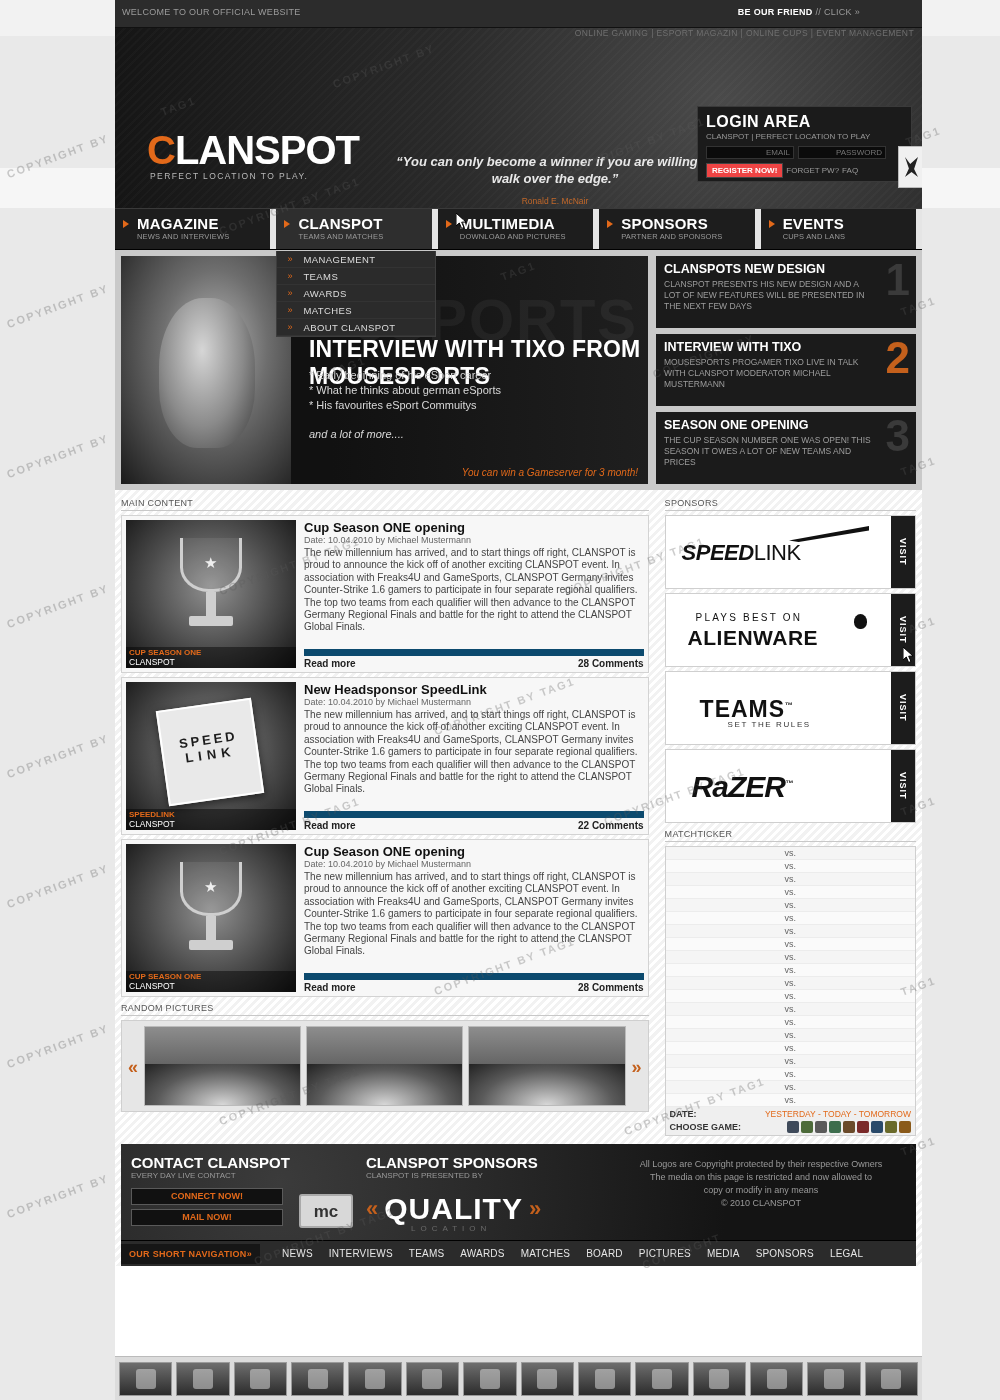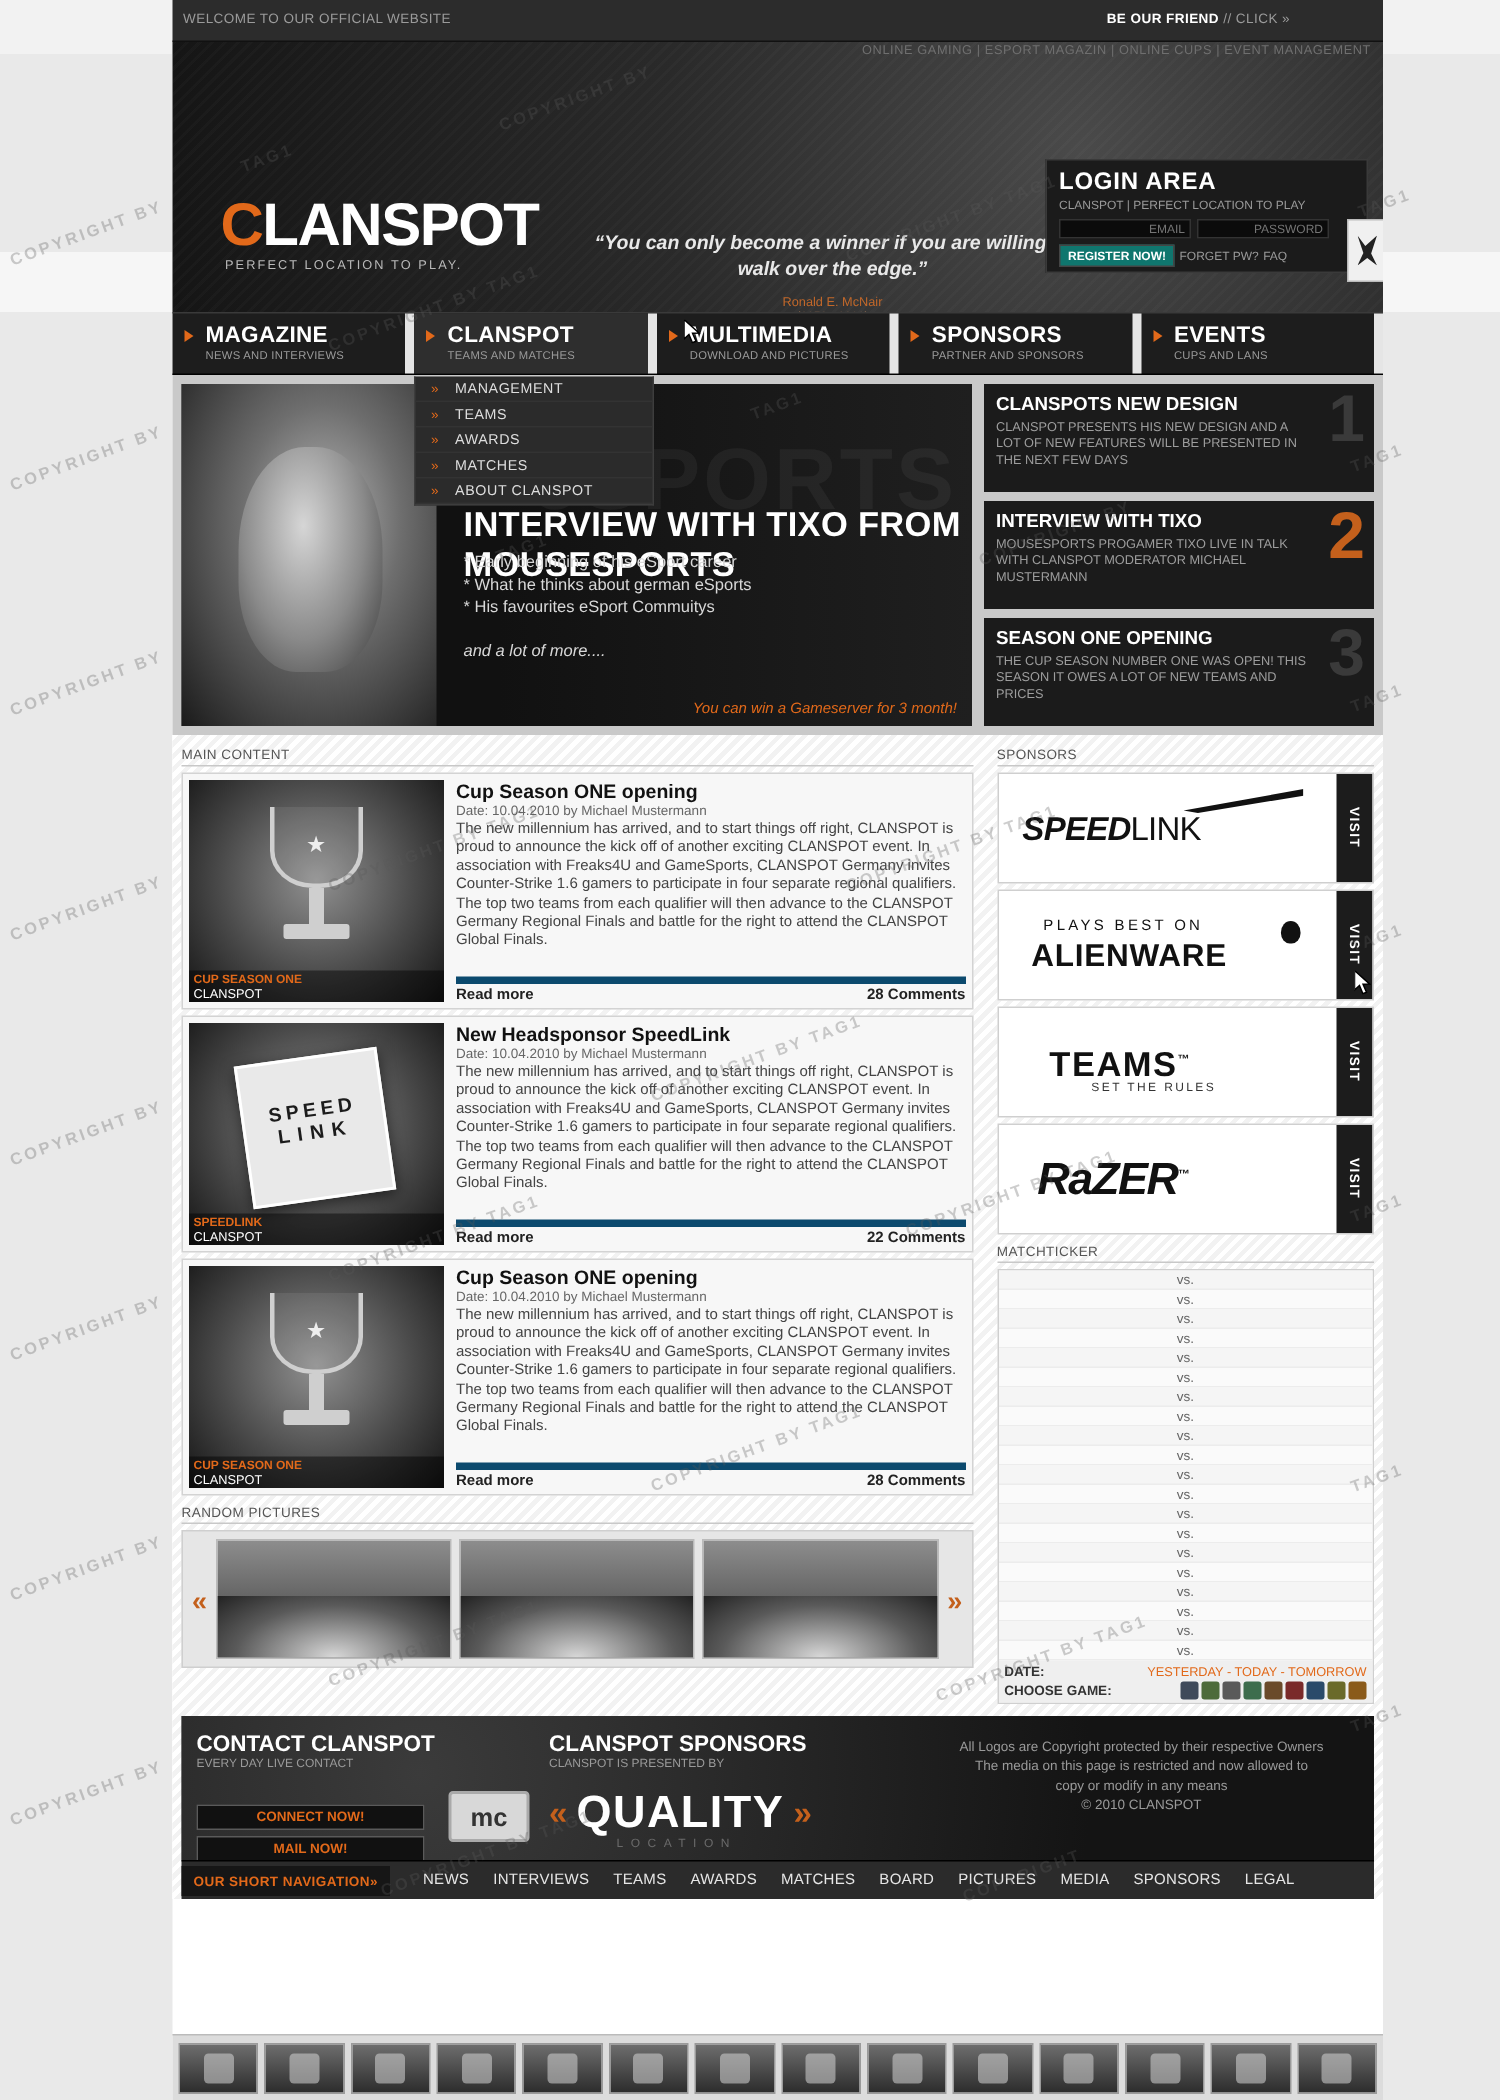--- a/index.html
+++ b/index.html
@@ -97,21 +97,21 @@
   }
   .login .tag { font-size:8px; color:#9a9a9a; margin:1px 0 5px 8px; text-transform:uppercase; }
   .login .row { display:flex; gap:4px; margin:0 8px; }
   .login input {
     background:#0b0b0b; border:1px solid #333; height:13px; width:88px;
     color:#888; font-size:8px; text-align:right; padding-right:3px;
     font-family:"Liberation Sans", sans-serif;
   }
   .login .row2 { display:flex; gap:3px; margin:4px 8px 0 8px; align-items:center; }
   .btn-reg {
-    background:#0f766e; border:1px solid #444; color:#fff; font-size:8px;
+    background:#ef4444; border:1px solid #444; color:#fff; font-size:8px;
     font-weight:bold; padding:2px 5px; text-transform:uppercase; cursor:pointer;
   }
   .lnk { font-size:8px; color:#9a9a9a; text-transform:uppercase; }
   .mascot {
     position:absolute; right:-2px; top:118px; width:26px; height:42px;
     background:#f0f0f0; border:1px solid #bbb;
   }
   .mascot:after {
     content:"";
     position:absolute; left:6px; top:10px; width:13px; height:20px;
@@ -259,21 +259,21 @@
   }
   .art-cap .o { color:#e2691a; font-size:8px; font-weight:bold; text-transform:uppercase; }
   .art-cap .w { color:#fff; font-size:8.5px; text-transform:uppercase; }
 
   .art-body { flex:1; position:relative; }
   .art-title { font-size:13px; color:#111; font-weight:bold; }
   .art-date { font-size:9px; color:#666; margin-bottom:2px; }
   .art-text { font-size:10px; color:#444; line-height:12.4px; }
   .art-foot {
     position:absolute; left:0; bottom:-1px; width:100%;
-    border-top:5px solid #0c4a6e; display:flex; justify-content:space-between;
+    border-top:7px solid #0c4a6e; display:flex; justify-content:space-between;
     font-size:10px; padding-top:2px;
   }
   .art-foot .rm { color:#222; font-weight:bold; }
   .art-foot .cm { color:#222; font-weight:bold; }
 
   
   .sponsor {
     position:relative; display:flex; background:#fff; border:1px solid #cfcfcf;
     height:74px; margin-bottom:4px; overflow:hidden;
   }
@@ -356,21 +356,21 @@
   .footer {
     position:relative; height:96px; margin-top:8px;
     background:#1c1c1c; overflow:hidden;
   }
   .footer:before{
     content:""; position:absolute; inset:0;
     background:radial-gradient(circle at 20% 40%, #3b3b3b, #141414 70%);
   }
   .f-col1 { position:absolute; left:10px; top:10px; }
   .f-col1 h4 { font-size:15px; color:#fff; font-weight:bold; text-transform:uppercase; }
-  .f-col1 .s { font-size:8px; color:#9a9a9a; text-transform:uppercase; margin-bottom:23px; }
+  .f-col1 .s { font-size:8px; color:#9a9a9a; text-transform:uppercase; margin-bottom:8px; }
   .fbtn {
     width:152px; height:17px; line-height:15px; text-align:center; margin-bottom:4px;
     border:1px solid #5a5a5a; color:#e2691a; font-size:9px; font-weight:bold;
     text-transform:uppercase; background:#111;
   }
   .f-col2 { position:absolute; left:245px; top:10px; }
   .f-col2 h4 { font-size:15px; color:#fff; font-weight:bold; text-transform:uppercase; }
   .f-col2 .s { font-size:8px; color:#9a9a9a; text-transform:uppercase; }
   .quality {
     position:absolute; left:245px; top:48px; display:flex; align-items:center; gap:6px;

